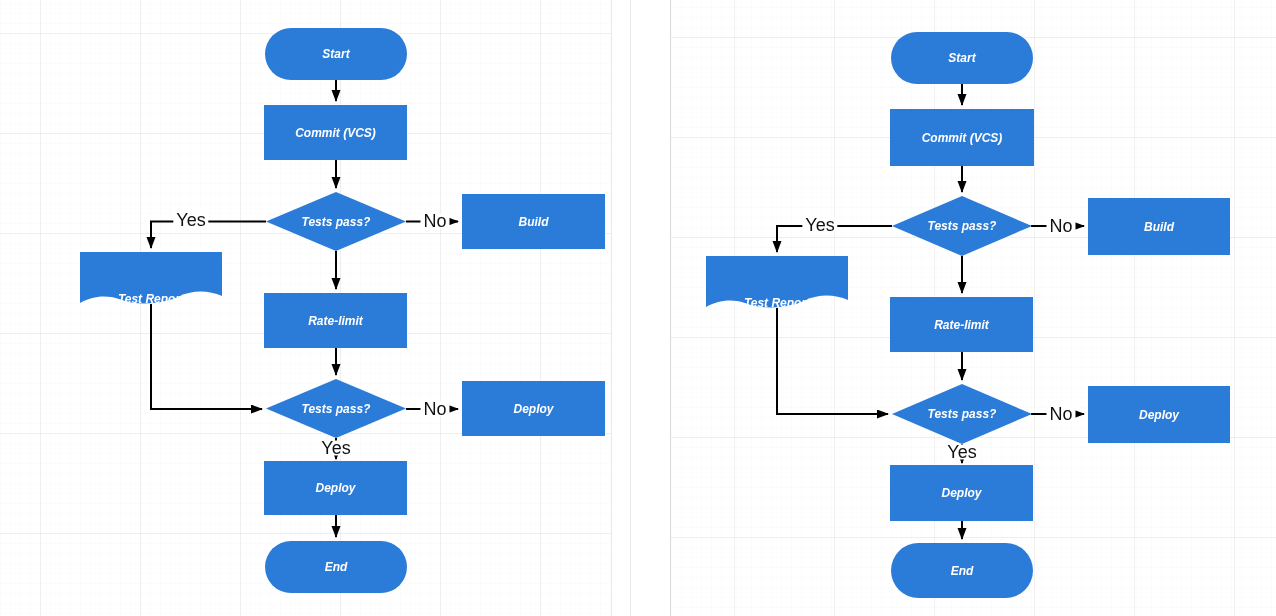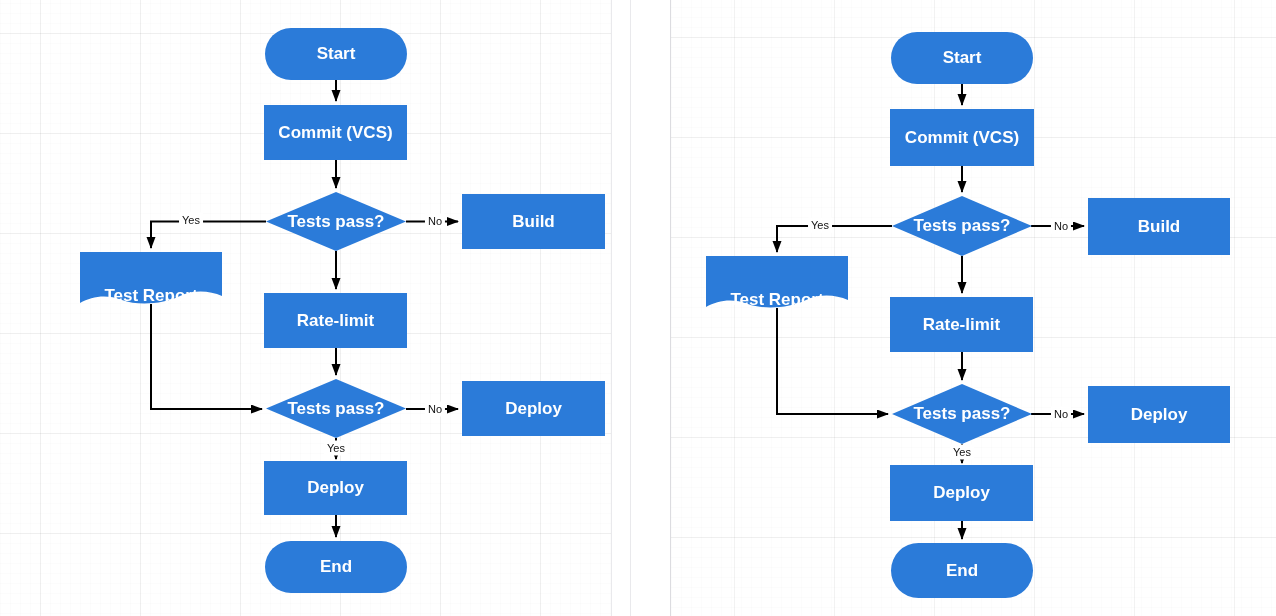--- a/index.html
+++ b/index.html
@@ -27,31 +27,31 @@
   .gap-line{position:absolute;top:0;height:616px;width:1px;background:#e9e9ec;}
   .ruler-ticks{
     position:absolute;left:671px;top:0;width:8px;height:616px;pointer-events:none;
     background-image:repeating-linear-gradient(to bottom,#ececef 0 1px,transparent 1px 10px);
     background-position:0 7px;
   }
   .node{
     position:absolute;display:flex;align-items:center;justify-content:center;
     background:var(--node-fill,#2b7bd9);
     color:var(--node-text,#ffffff);
-    font-size:17px;font-weight:bold;text-align:center;z-index:3;cursor:default;
+    font-size:12px;font-weight:bold;text-align:center;z-index:3;cursor:default;font-style:italic;
   }
   .stadium{border-radius:999px;}
   .diamond{clip-path:polygon(50% 0,100% 50%,50% 100%,0 50%);}
   .doc{background:none;align-items:flex-end;}
   .doc svg{position:absolute;inset:0;}
   .doc span{position:relative;top:-4px;}
   .edges{position:absolute;inset:0;z-index:2;pointer-events:none;}
   .edge-label{
     position:absolute;z-index:4;transform:translate(-50%,-50%);
-    background:#ffffff;color:#111111;font-size:11px;font-weight:normal;
+    background:#ffffff;color:#111111;font-size:18px;font-weight:normal;
     padding:0 3px;line-height:15px;
   }
 </style>
 </head>
 <body>
 
 <div class="canvas" id="canvas-left">
   <div class="grid"></div>
 </div>
 

